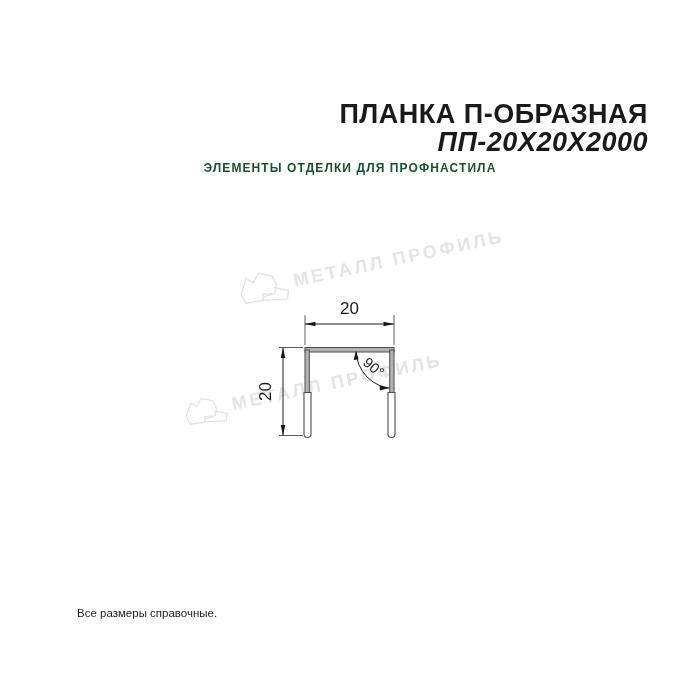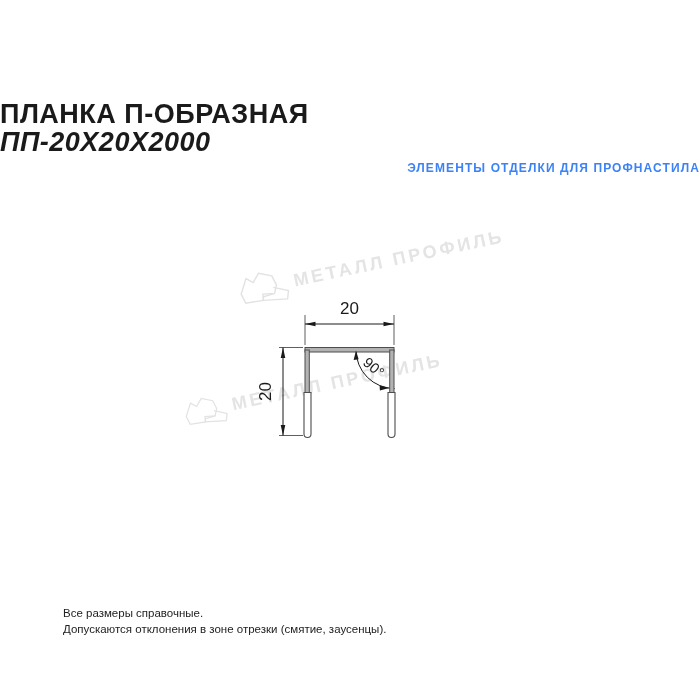--- a/index.html
+++ b/index.html
@@ -3,29 +3,29 @@
 <meta charset="utf-8">
 <style>
   html,body{margin:0;padding:0;}
   body{
     width:700px;height:700px;position:relative;overflow:hidden;
     background:#ffffff;
     font-family:"Liberation Sans", sans-serif;
   }
   
   .title-line{
-    position:absolute;left:0;width:648px;text-align:left;
+    position:absolute;left:0;width:648px;text-align:right;
     font-weight:bold;color:#1a1a1a;font-size:27px;letter-spacing:.5px;
     line-height:1;
   }
   .title-1{top:101px;}
   .title-2{top:129px;font-style:italic;}
   .subtitle{
-    position:absolute;left:0;top:162px;width:700px;text-align:right;
-    font-weight:bold;color:#3b82f6;font-size:12px;letter-spacing:1.1px;
+    position:absolute;left:0;top:162px;width:700px;text-align:center;
+    font-weight:bold;color:#14532d;font-size:12px;letter-spacing:1.1px;
     line-height:1;
   }
   
   .watermark{
     position:absolute;display:flex;align-items:center;gap:5px;
     transform-origin:left center;z-index:1;pointer-events:none;
   }
   .wm-upper{left:236px;top:272px;height:42px;transform:rotate(-12deg);}
   .wm-lower{left:182px;top:394px;height:42px;transform:rotate(-12deg);}
   .wm-text{
@@ -38,21 +38,21 @@
   .dim-text{
     font-family:"Liberation Sans", sans-serif;
     font-size:17px;fill:#1a1a1a;
   }
   .angle-text{
     font-family:"Liberation Sans", sans-serif;
     font-size:14.5px;fill:#1a1a1a;
   }
   
   .footer{
-    position:absolute;left:63px;top:605px;z-index:3;
+    position:absolute;left:77px;top:605px;z-index:3;
     font-size:11.5px;color:#222222;line-height:16px;
   }
 </style>
 </head>
 <body>
 
 <div class="title-line title-1">ПЛАНКА П-ОБРАЗНАЯ</div>
 <div class="title-line title-2">ПП-20Х20Х2000</div>
 <div class="subtitle">ЭЛЕМЕНТЫ ОТДЕЛКИ ДЛЯ ПРОФНАСТИЛА</div>
 
@@ -111,14 +111,13 @@
 
   <g>
     <polygon points="356,350.5 353.6,360 358.6,359.3" fill="#1a1a1a"></polygon>
     <polygon points="389.3,388 379.6,385.5 379.9,390.6" fill="#1a1a1a"></polygon>
     <text class="angle-text" x="373" y="372" text-anchor="middle" transform="rotate(40 373 368)">90°</text>
   </g>
 </svg>
 
 <div class="footer">
   <div>Все размеры справочные.</div>
-  <div>Допускаются отклонения в зоне отрезки (смятие, заусенцы).</div>
 </div>
 
 </body></html>

